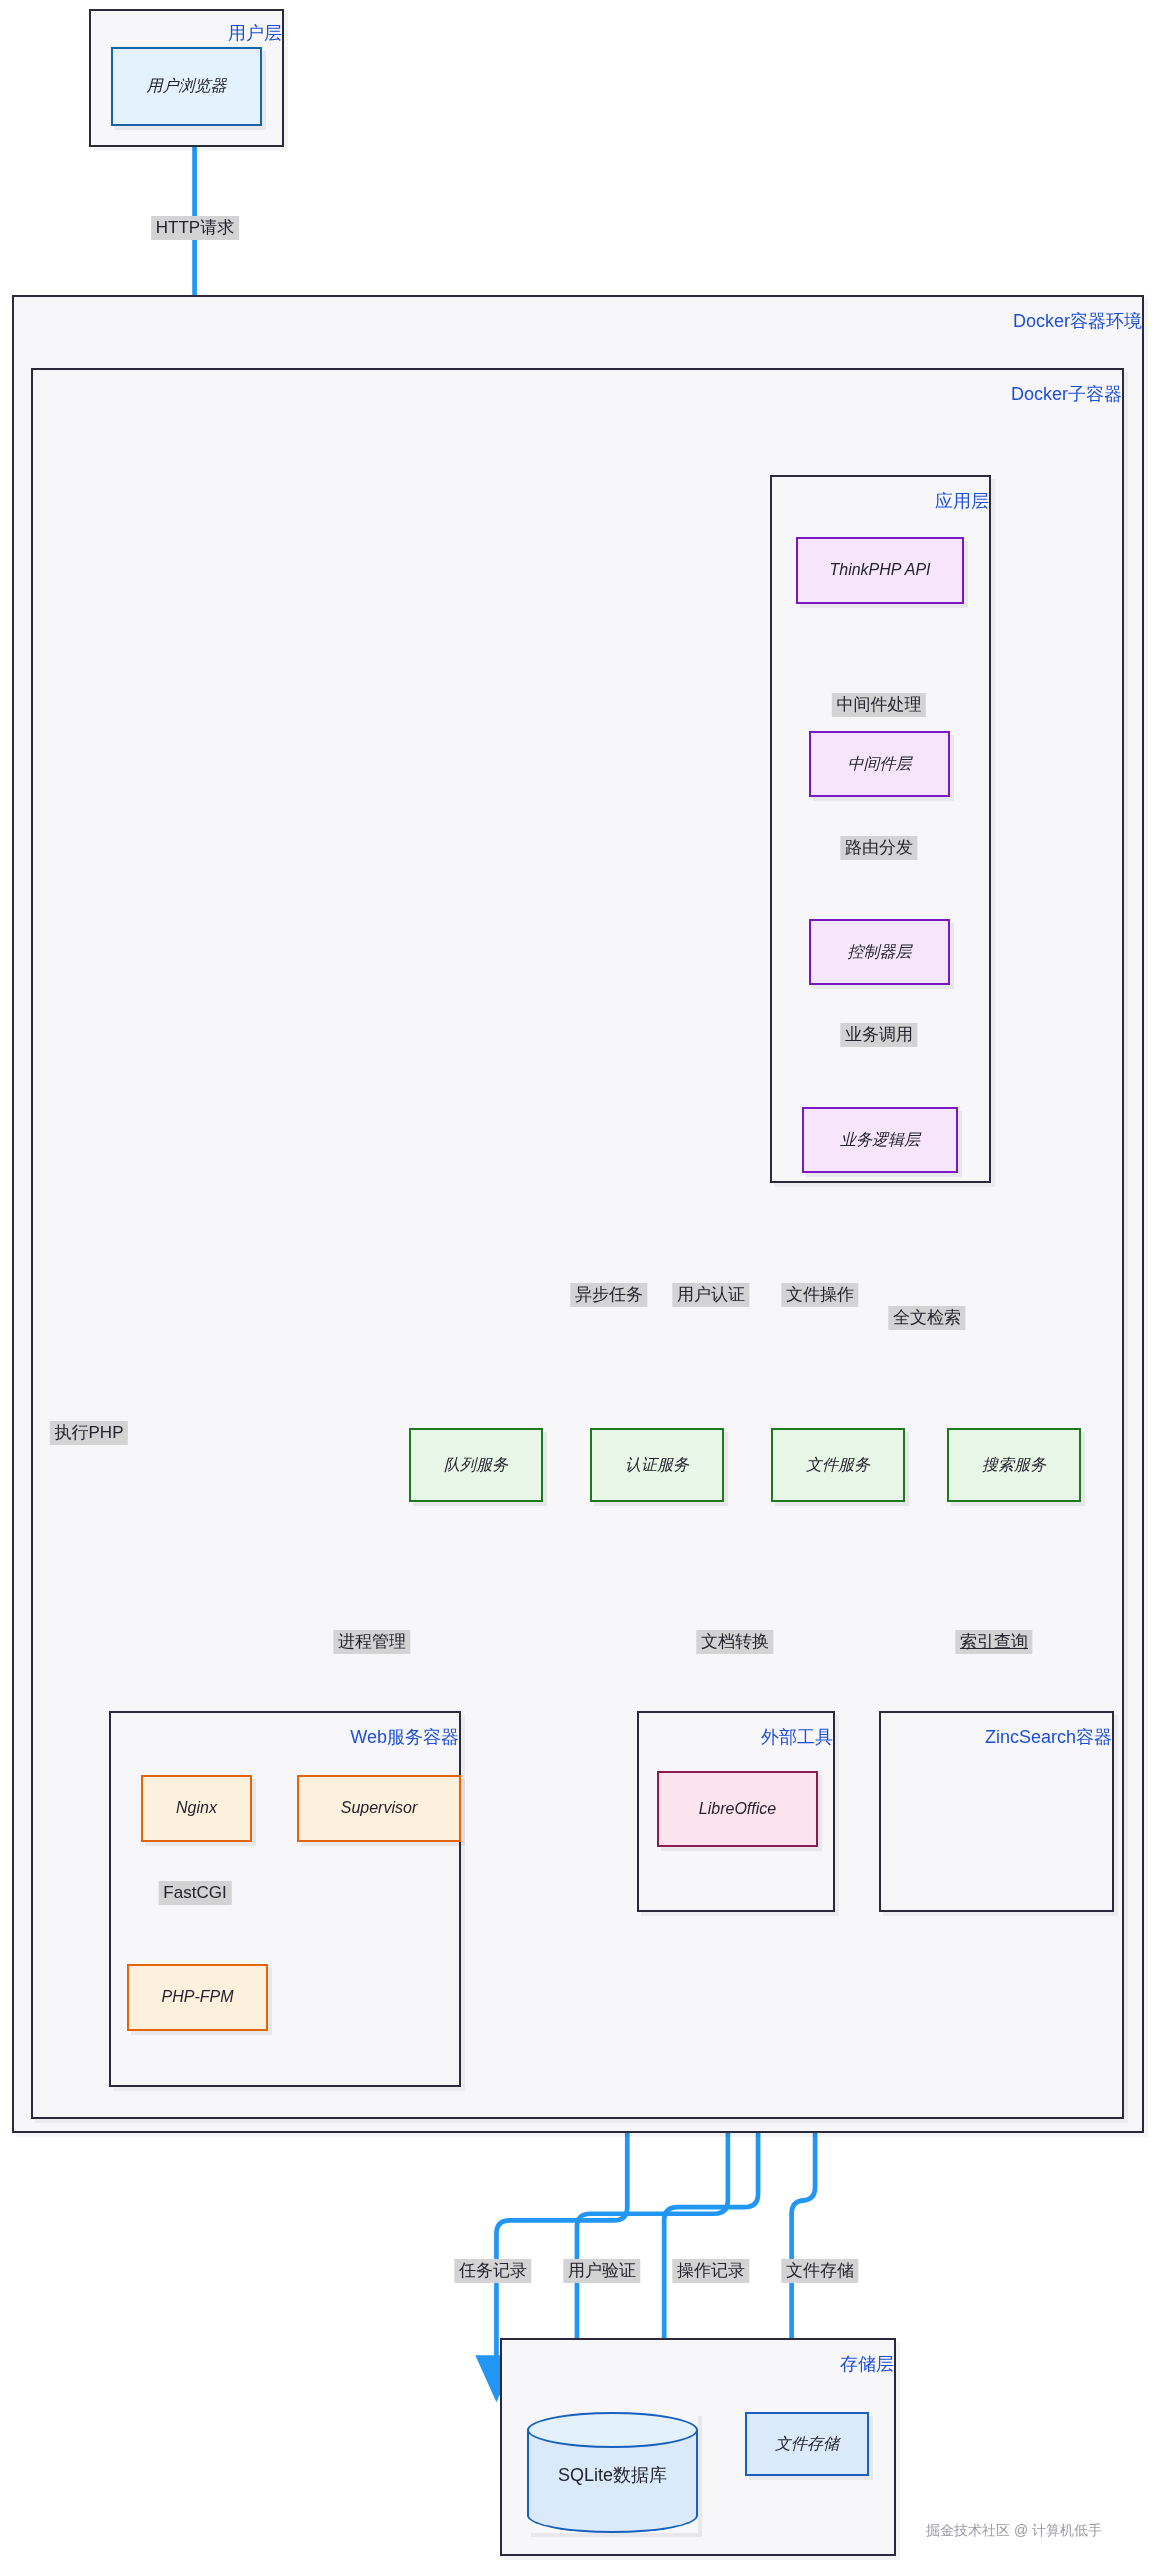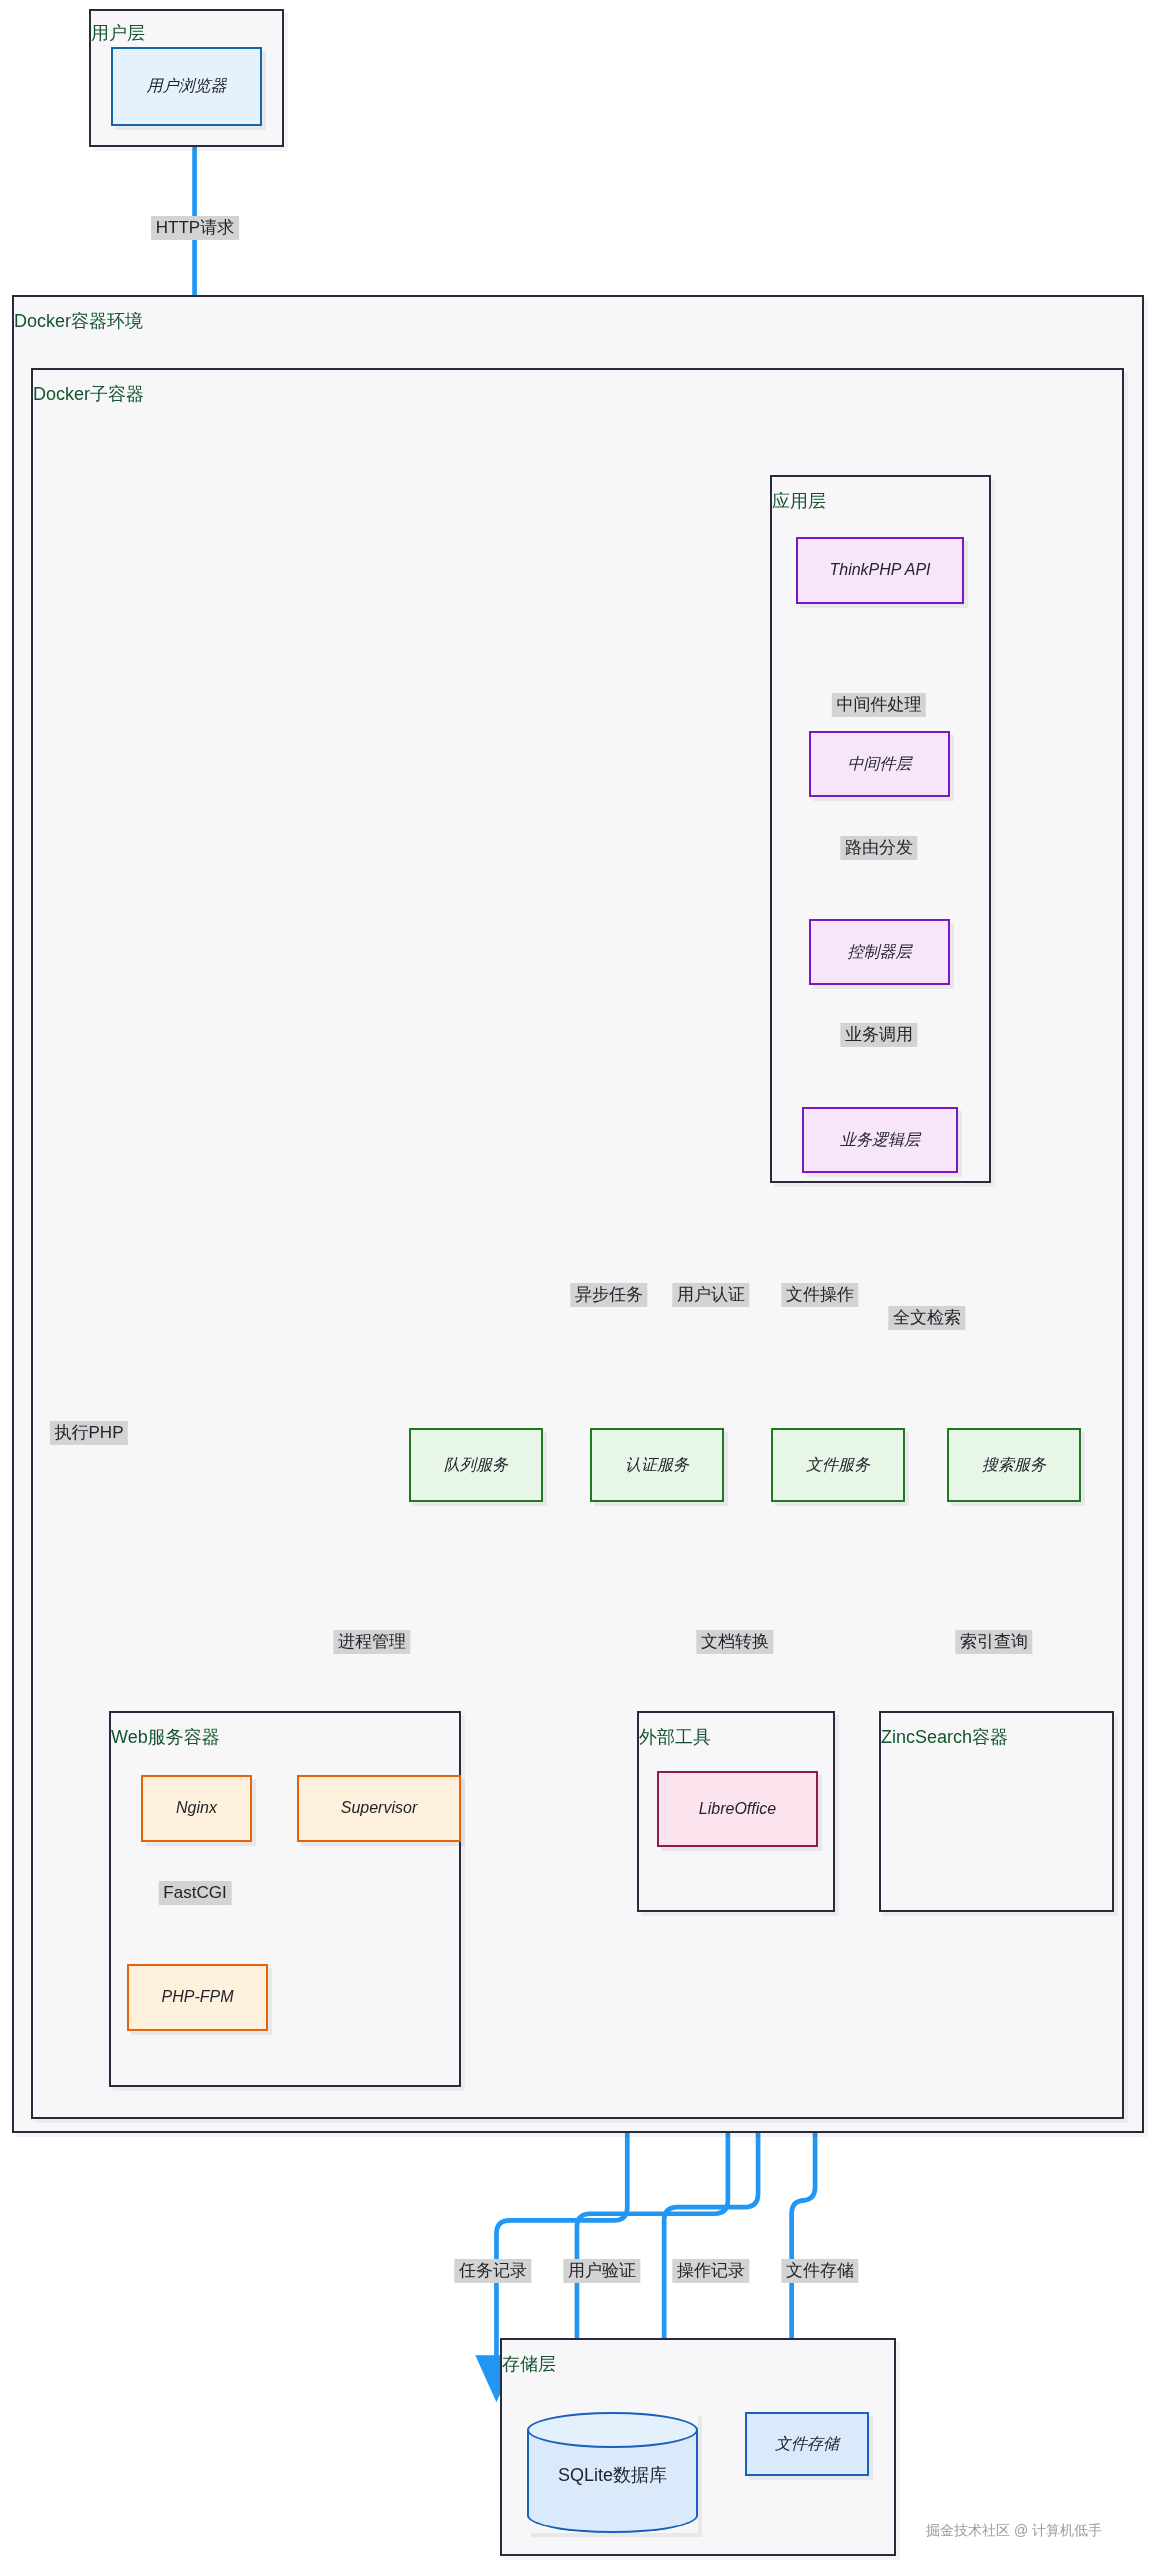--- a/index.html
+++ b/index.html
@@ -3,21 +3,21 @@
 <meta charset="utf-8">
 <style>
   html,body{margin:0;padding:0;background:#ffffff;}
   body{font-family:"Liberation Sans","DejaVu Sans",sans-serif;}
   #root{position:relative;width:1172px;height:2576px;background:#ffffff;overflow:hidden;}
   svg#wires{position:absolute;left:0;top:0;width:1172px;height:2576px;pointer-events:none;}
 
   
   .cluster{position:absolute;box-sizing:border-box;border:2px solid #2a2a3c;background:#f7f7f9;
            box-shadow:4px 4px 0 rgba(0,0,0,.045);}
-  .cluster-title{position:absolute;left:0;right:0;text-align:left;color:#14532d;
+  .cluster-title{position:absolute;left:0;right:0;text-align:right;color:#1d4ed8;
                  font-size:18px;line-height:1;white-space:nowrap;}
 
   
   .node{position:absolute;box-sizing:border-box;display:flex;align-items:center;justify-content:center;
         font-size:16px;line-height:1.15;box-shadow:4px 4px 0 rgba(0,0,0,.06);font-style:italic;}
   .n-blue{background:#e3f2fd;border:2.7px solid #1565a8;color:#23232d;}
   .n-purple{background:#f7e6fb;border:2.7px solid #7b18c4;color:#23232d;}
   .n-green{background:#e8f6e8;border:2.7px solid #1f7a1f;color:#23232d;}
   .n-orange{background:#fdf0dc;border:2.7px solid #e4640a;color:#23232d;}
   .n-pink{background:#fce4ef;border:2.7px solid #8e1a52;color:#23232d;}
@@ -204,21 +204,21 @@
   <div class="elabel" style="left:879px;top:1035px;">业务调用</div>
 
   <div class="elabel" style="left:609px;top:1295px;">异步任务</div>
   <div class="elabel" style="left:711px;top:1295px;">用户认证</div>
   <div class="elabel" style="left:820px;top:1295px;">文件操作</div>
   <div class="elabel" style="left:927px;top:1295px;margin-top:23px;">全文检索</div>
 
   <div class="elabel" style="left:372px;top:1642px;">进程管理</div>
   <div class="elabel" style="left:195px;top:1893px;">FastCGI</div>
   <div class="elabel" style="left:735px;top:1642px;">文档转换</div>
-  <div class="elabel" style="left:994px;top:1642px;">索引查询</div>
+  <div class="elabel" style="left:994px;top:1642px;text-decoration:underline;">索引查询</div>
 
   <div class="elabel" style="left:493px;top:2271px;">任务记录</div>
   <div class="elabel" style="left:602px;top:2271px;">用户验证</div>
   <div class="elabel" style="left:711px;top:2271px;">操作记录</div>
   <div class="elabel" style="left:820px;top:2271px;">文件存储</div>
 
   <div class="watermark" style="left:926px;top:2522px;">掘金技术社区 @ 计算机低手</div>
 
 </div>
 

